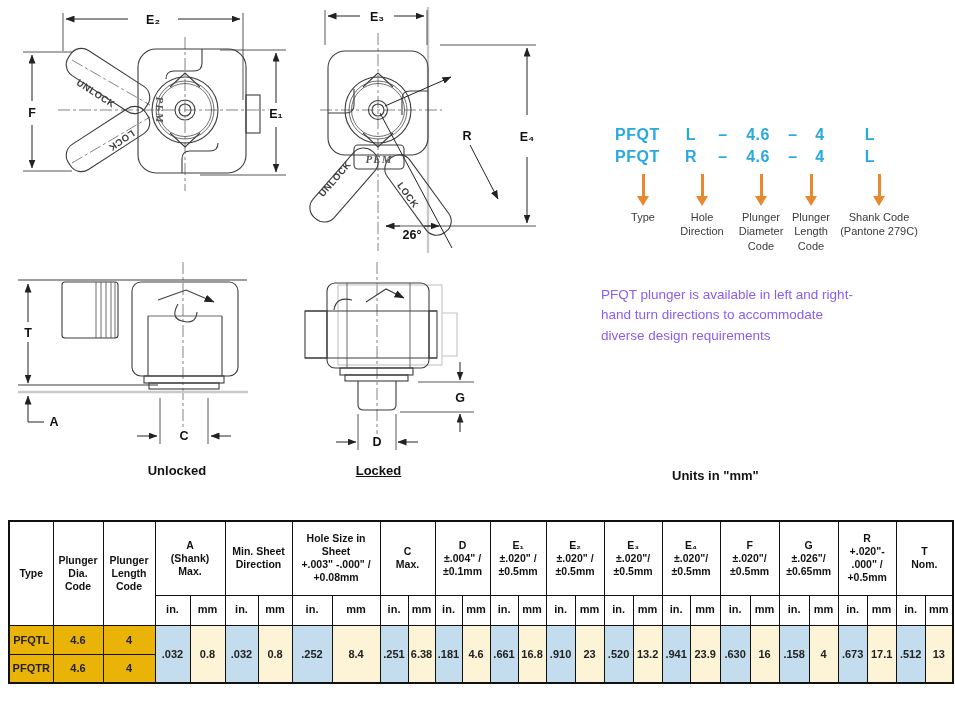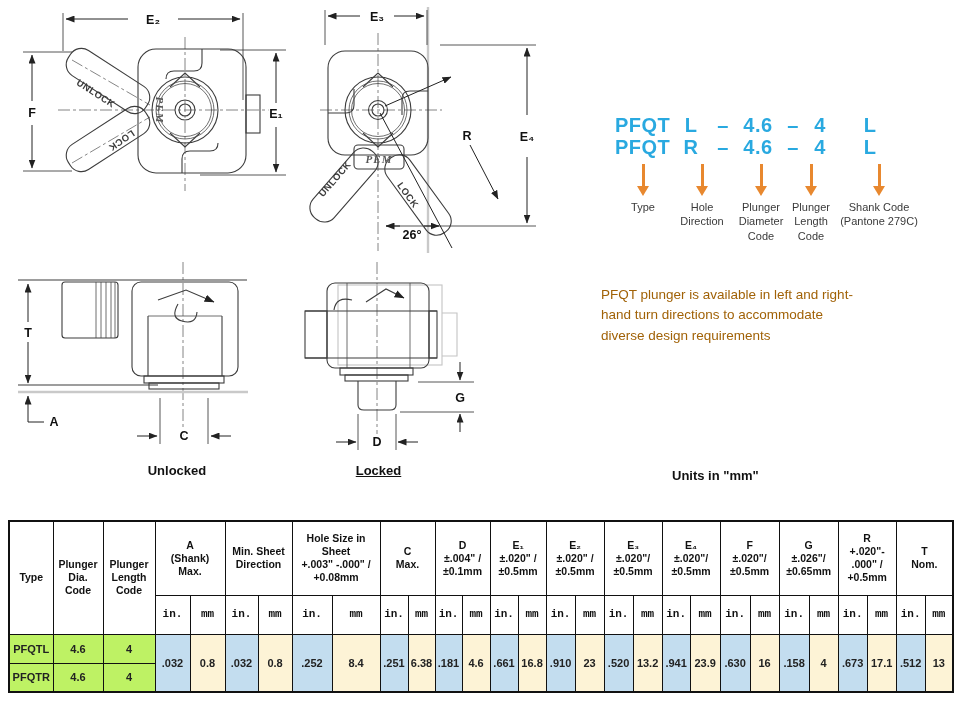--- a/index.html
+++ b/index.html
@@ -24,55 +24,55 @@
                 font-size:11px; fill:#555; letter-spacing:1px; }
 
   .cap { position:absolute; font-size:13px; font-weight:bold; color:#111; text-align:center; }
   #cap-unlocked { left:122px; top:463px; width:110px; }
   #cap-locked   { left:326px; top:463px; width:105px;text-decoration:underline; }
 
   
   .pn { position:absolute; left:600px; top:100px; width:352px; }
   .pn-title { display:inline-block; margin-left:12px; font-size:19px; font-weight:bold; color:#1b5e8e;
               letter-spacing:.2px; border-bottom:2px solid #1b5e8e; padding-bottom:4px; }
-  .pn-codes { margin:14px 0 0 15px; color:#29a9e0; font-weight:bold; font-size:20px; letter-spacing:.5px; }
+  .pn-codes { margin:24px 0 0 15px; color:#29a9e0; font-weight:bold; font-size:16px; letter-spacing:.5px; }
   .pn-row { display:flex; height:22px; align-items:center; }
   .w-type  { width:56px; }
   .w-turn  { width:40px; text-align:center; }
   .w-dash  { width:24px; text-align:center; }
   .w-dia   { width:46px; text-align:center; }
   .w-len   { width:30px; text-align:center; }
   .w-color { width:70px; text-align:center; }
   .pn-arrows, .pn-labels { display:flex; margin-left:15px; }
   .pn-arrows { margin-top:6px; }
   .pn-labels { margin-top:4px; }
   .ac1,.lc1 { width:56px; } .ac2,.lc2 { width:62px; } .ac3,.lc3 { width:56px; }
   .ac4,.lc4 { width:44px; } .ac5,.lc5 { width:92px; }
   .arr { width:12px; height:32px; margin:0 auto; position:relative; }
   .arr::before { content:""; position:absolute; left:4.5px; top:0; width:3px; height:23px; background:#e8882f; }
   .arr::after  { content:""; position:absolute; left:0; top:22px; border-left:6px solid transparent;
                  border-right:6px solid transparent; border-top:10px solid #e8882f; }
   .pn-labels div { font-size:11px; color:#3a3a3a; text-align:center; line-height:1.3; white-space:pre-line; }
 
-  .desc { position:absolute; left:601px; top:285px; width:310px; font-size:13.5px; color:#a16207;
+  .desc { position:absolute; left:601px; top:285px; width:310px; font-size:13.5px; color:#8b5cf6;
           line-height:1.5; white-space:pre-line; }
   .units { position:absolute; left:672px; top:468px; font-size:13px; font-weight:bold; color:#111; }
 
   
   .tbl-wrap { position:absolute; left:8px; top:520px; }
   table.spec { border-collapse:collapse; table-layout:fixed; width:940px; border:2px solid #111; }
   .spec th, .spec td { border:1px solid #111; text-align:center; vertical-align:middle; padding:1px; overflow:hidden; }
   .spec thead th { font-weight:bold; font-size:10.5px; line-height:1.25; white-space:pre-line; background:#fff; color:#111; }
   .spec .h1 { height:74px; }
-  .spec .h2 { height:39px;font-family:Liberation Mono, monospace; }
+  .spec .h2 { height:30px; }
   .spec tbody tr { height:29px; }
   .spec td { font-size:11px; font-weight:bold; color:#222; }
   .c-in   { background:#c3ddef; }
   .c-mm   { background:#fdf3d6; }
-  .c-gray { background:#bef264; }
+  .c-gray { background:#eab308; }
   .spec .h2 th { font-size:11px; }
 </style>
 </head>
 <body>
 
 <div id="page">
 
   <svg style="left:10px;top:5px" width="280" height="248" viewBox="0 0 280 248">
     <defs>
       <marker id="d1a" markerWidth="9" markerHeight="7" refX="8.5" refY="3.5" orient="auto">

